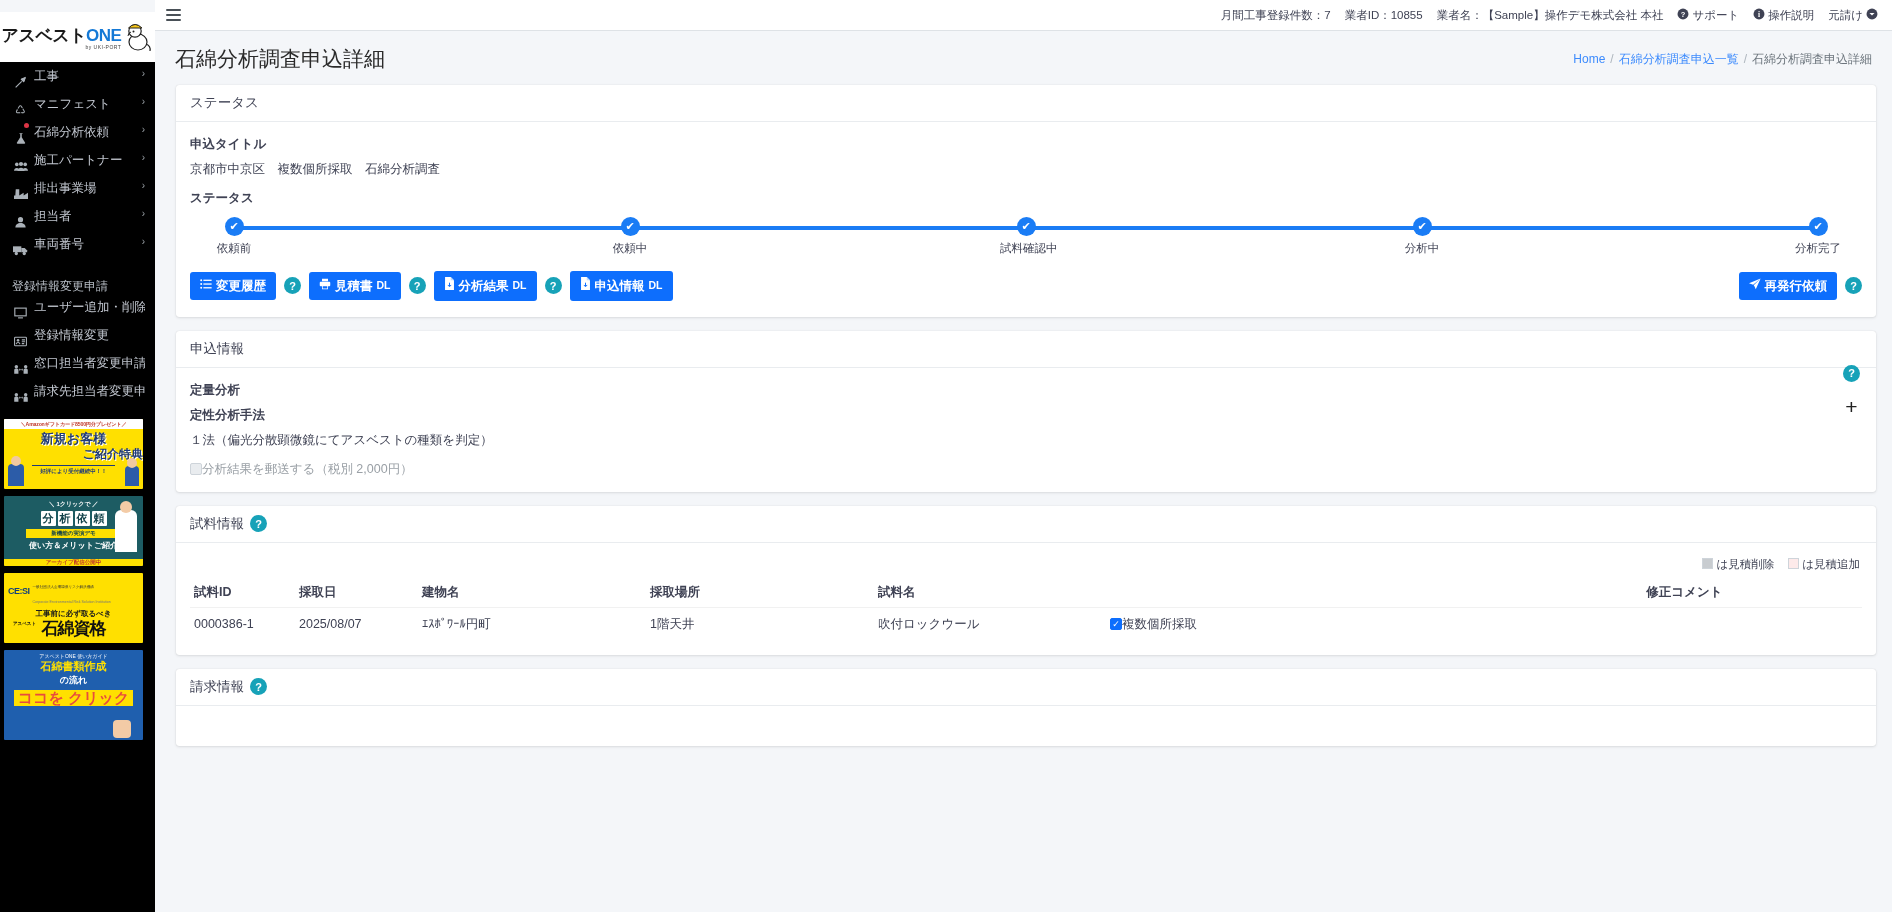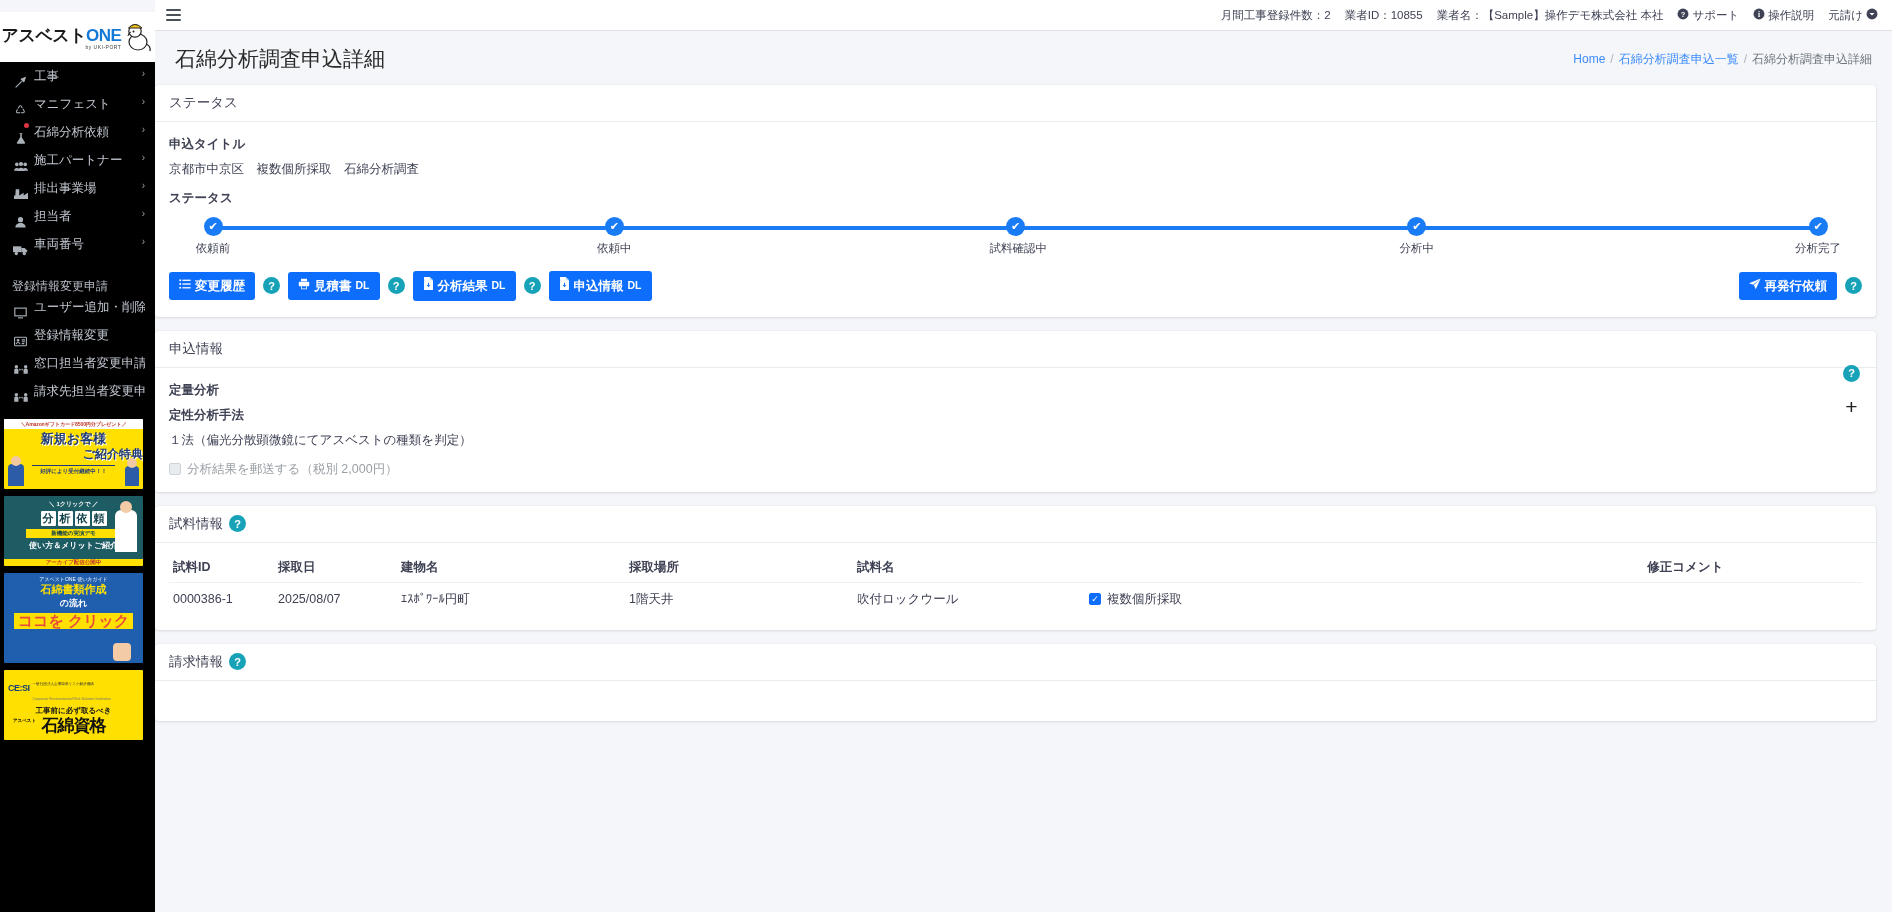--- a/index.html
+++ b/index.html
@@ -105,21 +105,21 @@
   
   #content { position:absolute; left:155px; top:31px; right:0; bottom:0; overflow:hidden; background:#f4f6f9;}
   #page-head { display:flex; align-items:center; padding:14px 20px 12px 20px;}
   #page-title { font-size:21px; font-weight:400; color:#2b2b2b; }
   #breadcrumb { margin-left:auto; font-size:12px; color:#6c757d; display:flex; gap:5px; align-items:center;}
   #breadcrumb a { color:#3d8bfd; text-decoration:none; cursor:pointer;}
   #breadcrumb .sep { color:#adb5bd; }
   #breadcrumb .cur { color:#6c757d; }
 
   
-  .card { background:#fff; border-radius:3px; box-shadow:0 0 1px rgba(0,0,0,.16),0 1px 3px rgba(0,0,0,.10); margin:0 16px 14px 0;}
+  .card { background:#fff; border-radius:3px; box-shadow:0 0 1px rgba(0,0,0,.16),0 1px 3px rgba(0,0,0,.10); margin:0 16px 14px 21px;}
   .card-head { padding:9px 14px; border-bottom:1px solid #e9ecef; font-size:13.5px; color:#3f4254; display:flex; align-items:center; gap:6px;}
   .card-body { padding:10px 14px 14px 14px;}
   .fld-label { font-weight:700; font-size:12.5px; color:#3f4254; margin:4px 0 8px 0;}
   .fld-value { font-size:12.5px; color:#3f4254; margin-bottom:12px;}
 
   
   .status-msg { text-align:center; font-size:12.5px; color:#3f4254; margin:6px 0 12px 0;}
   .chk-green { color:#28a745; font-weight:700; margin-right:1px;}
   .stepper { position:relative; height:52px; margin:0 18px 0 18px;}
   .step-line { position:absolute; left:26px; right:26px; top:11px; height:4px; background:#1a7cf5;}
@@ -141,21 +141,21 @@
   .btn .bi { font-size:12px; }
   .btn .dl { font-size:10.5px; font-weight:700;}
   .help {
     width:17px; height:17px; border-radius:50%; background:#17a2b8; color:#fff;
     font-size:11px; font-weight:700; display:inline-flex; align-items:center; justify-content:center;
     cursor:pointer; flex:0 0 17px;
   }
   .spacer { margin-left:auto; }
 
   
-  .cb-row { display:flex; align-items:center; gap:6px; font-size:12.5px; color:#9aa0a6; margin-top:4px;}
+  .cb-row { display:flex; align-items:center; font-size:12.5px; color:#9aa0a6; margin-top:4px;}
   .cbx { width:12px; height:12px; border:1px solid #ced4da; border-radius:2px; background:#e9ecef;}
   .cbx.checked { background:#0d6efd; border-color:#0d6efd; color:#fff; font-size:9px; display:flex; align-items:center; justify-content:center;}
   .cb-row.enabled { color:#3f4254; }
 
   .right-tools { position:absolute; right:16px; display:flex; flex-direction:column; align-items:center; gap:14px;}
   .plus-btn { font-size:21px; color:#222; cursor:pointer; line-height:1;}
 
   
   .legend { display:flex; justify-content:flex-end; gap:14px; font-size:11.5px; color:#3f4254; padding:4px 2px 6px 0;}
   .legend .sw { width:11px; height:11px; display:inline-block; vertical-align:-1px; margin-right:3px; border:1px solid #ced4da;}
@@ -327,53 +327,53 @@
         <span>分</span>
         <span>析</span>
         <span>依</span>
         <span>頼</span>
       </div>
       <div class="k3">新機能の実演デモ</div>
       <div class="k4">使い方＆メリットご紹介</div>
       <div class="k5">アーカイブ配信公開中</div>
     </div>
 
-    <div class="ad ad4">
-      <div class="h1">アスベストONE 使い方ガイド</div>
-      <div class="h2">石綿書類作成</div>
-      <div class="h3">の流れ</div>
-      <div class="h4">ココを クリック</div>
-      <div class="hand"></div>
-    </div>
-
     <div class="ad ad3">
       <div class="c1">
         <span class="ce">CE:SI</span>
         <span>
           <span class="cc">一般社団法人企業環境リスク解決機構</span><br>
           <span class="cc" style="color:#777">Corporate Environmental Risk Solution Institution</span>
         </span>
       </div>
       <div class="c2">工事前に必ず取るべき</div>
       <div class="c0">アスベスト</div>
       <div class="c3">石綿資格</div>
     </div>
+
+    <div class="ad ad4">
+      <div class="h1">アスベストONE 使い方ガイド</div>
+      <div class="h2">石綿書類作成</div>
+      <div class="h3">の流れ</div>
+      <div class="h4">ココを クリック</div>
+      <div class="hand"></div>
+    </div>
   </div>
 </div>
 
 <div id="topbar">
   <div id="hamburger">
     <div class="bars">
         <i></i>
         <i></i>
         <i></i>
       </div>
   </div>
   <div id="topbar-right">
-    <span class="tb-meta">月間工事登録件数：2</span>
+    <span class="tb-meta">月間工事登録件数：7</span>
     <span class="tb-meta">業者ID：10855</span>
     <span class="tb-meta">業者名：【Sample】操作デモ株式会社 本社</span>
     <span class="tb-link">
       <span class="tb-ico">
         <svg width="12" height="12" viewBox="0 0 16 16" fill="currentColor">
             <circle cx="8" cy="8" r="7.3"></circle>
             <text x="8" y="11.6" font-size="10" text-anchor="middle" fill="#fff" font-family="Liberation Sans, sans-serif" font-weight="bold">?</text>
           </svg>
       </span>
       <span>サポート</span>
@@ -540,20 +540,24 @@
       </div>
     </div>
   </div>
 
   <div class="card">
     <div class="card-head">
       <span>試料情報</span>
       <span class="help">?</span>
     </div>
     <div class="card-body">
+      <div class="legend">
+        <span><span class="sw sw-del"></span><span>は見積削除</span></span>
+        <span><span class="sw sw-add"></span><span>は見積追加</span></span>
+      </div>
       <table class="smp">
         <thead>
           <tr>
             <th class="w-id">試料ID</th>
             <th class="w-date">採取日</th>
             <th class="w-bld">建物名</th>
             <th class="w-loc">採取場所</th>
             <th class="w-name">試料名</th>
             <th></th>
             <th class="cmt-head">修正コメント</th>

